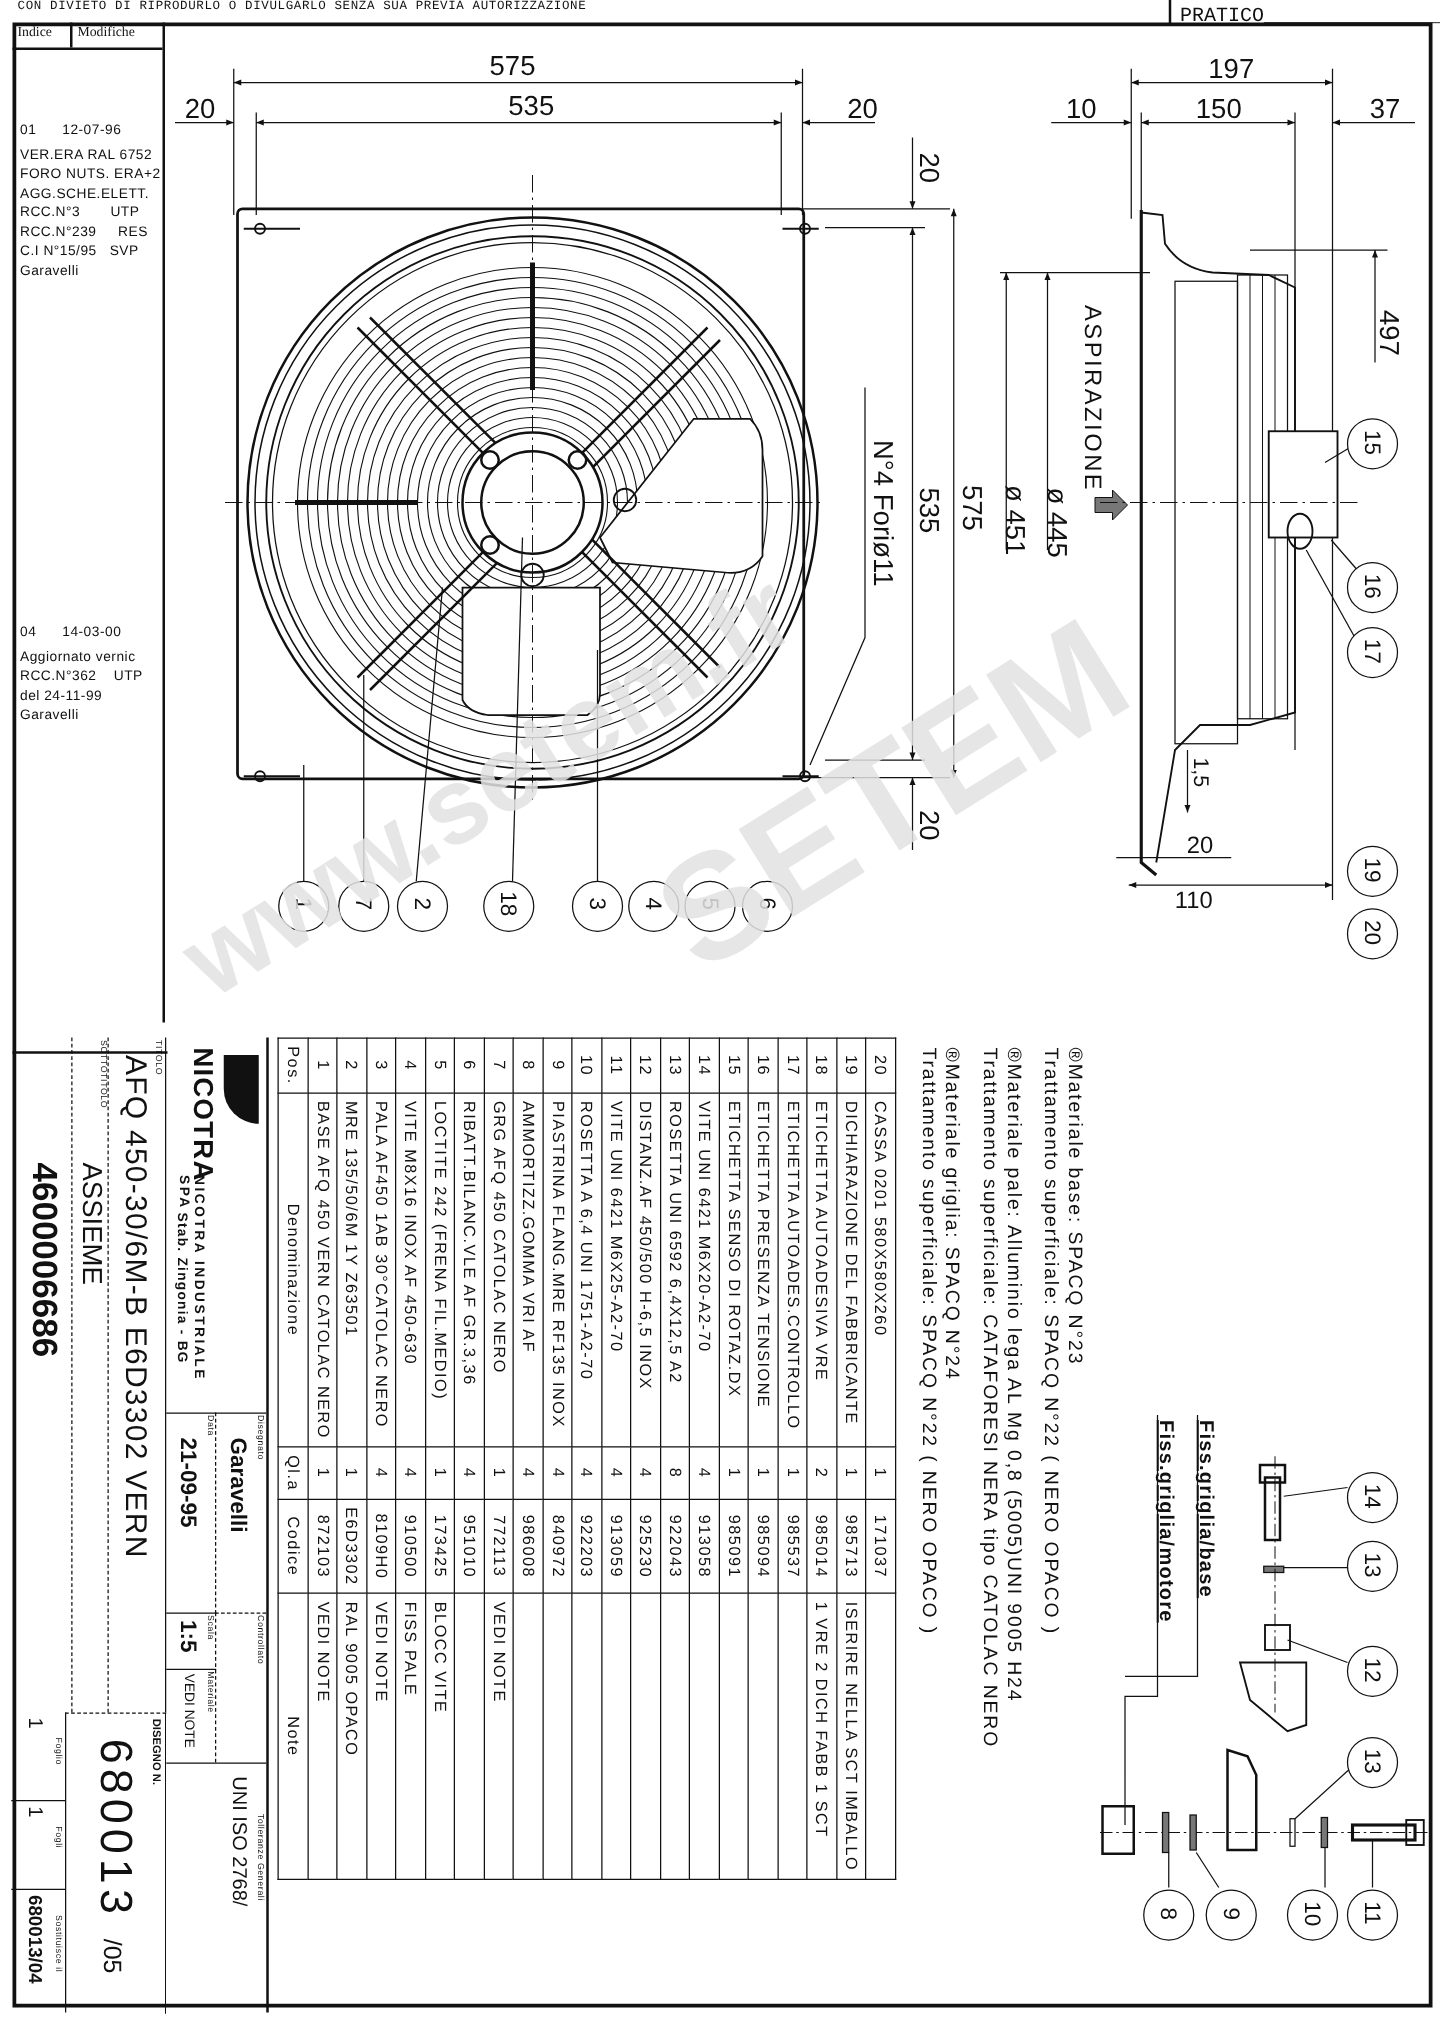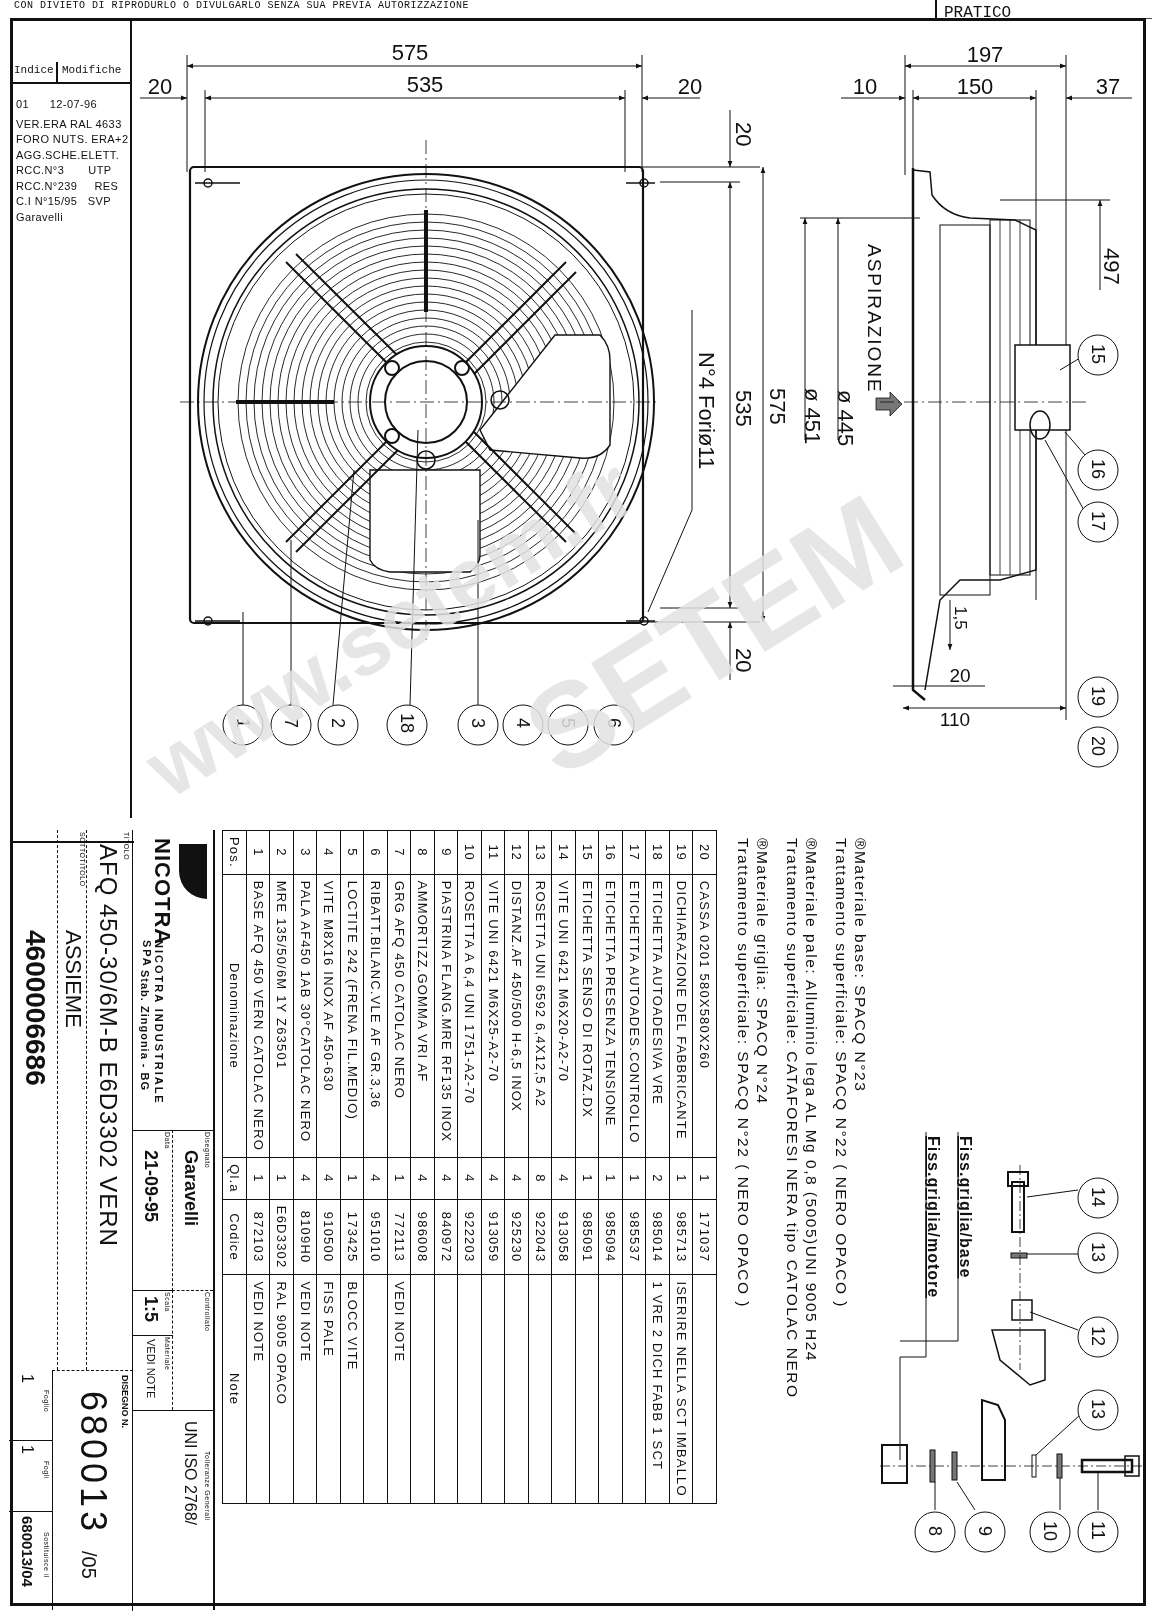--- a/index.html
+++ b/index.html
@@ -3,21 +3,21 @@
 <meta charset="utf-8">
 <style>
   html,body{margin:0;padding:0;background:#fff;}
   body{width:1152px;height:1618px;position:relative;overflow:hidden;font-family:"Liberation Mono","DejaVu Sans Mono",monospace;color:#111;}
   .abs{position:absolute;}
   .topnote{left:14px;top:0px;font-size:10px;letter-spacing:0.5px;white-space:nowrap;}
   .pratico{left:944px;top:4px;font-size:16px;white-space:nowrap;}
   .frame{left:10px;top:18px;width:1136px;height:1588px;border:3px solid #111;box-sizing:border-box;}
   .pratico-box{left:935px;top:0;width:211px;height:20px;border-left:2px solid #111;}
   .revcol{left:10px;top:18px;width:122px;height:800px;border-right:2px solid #111;box-sizing:border-box;}
-  .revhead{display:flex;border-bottom:2px solid #111;height:20px;font-size:11px;font-family:Liberation Mono, monospace;margin-top:44px;}
+  .revhead{display:flex;border-bottom:2px solid #111;height:20px;font-size:11px;font-family:Liberation Serif, serif;}
   .revhead span{display:block;padding:2px 4px;}
   .revhead .h1{width:38px;border-right:2px solid #111;}
   .rev{position:absolute;left:6px;font-size:11px;line-height:15.5px;white-space:pre;font-family:"Liberation Sans",sans-serif;letter-spacing:0.4px;}
   .rev .rh{display:block;margin-bottom:4px;}
   svg{position:absolute;left:0;top:0;}
   .dim{font-family:"Liberation Sans",sans-serif;font-size:22px;fill:#111;}
   .lbl{font-family:"Liberation Sans",sans-serif;fill:#111;}
   
   .rot{position:absolute;transform-origin:0 0;transform:rotate(90deg);}
   .bom{font-family:"Liberation Sans",sans-serif;font-size:13px;letter-spacing:1.2px;border-collapse:collapse;}
@@ -41,26 +41,32 @@
 </div>
 
 <div class="abs frame"></div>
 
 <div class="abs revcol">
   <div class="revhead">
     <span class="h1">Indice</span>
     <span>Modifiche</span>
   </div>
   <div class="rev" style="top:48px">
-    <span class="rh"><span>01</span>      <span>12-07-96</span></span><span>VER.ERA RAL 4633</span>
+    <span class="rh"><span>01</span>      <span>12-07-96</span></span><span>VER.ERA RAL 6752</span>
 <span>FORO NUTS. ERA+2</span>
 <span>AGG.SCHE.ELETT.</span>
 <span>RCC.N°3       UTP</span>
 <span>RCC.N°239     RES</span>
 <span>C.I N°15/95   SVP</span>
+<span>Garavelli</span>
+  </div>
+  <div class="rev" style="top:450px">
+    <span class="rh"><span>04</span>      <span>14-03-00</span></span><span>Aggiornato vernic</span>
+<span>RCC.N°362    UTP</span>
+<span>del 24-11-99</span>
 <span>Garavelli</span>
   </div>
 </div>
 
 <svg width="1152" height="1618" viewBox="0 0 1152 1618">
   <defs>
     <marker id="ar" viewBox="0 0 10 10" refX="10" refY="5" markerWidth="8" markerHeight="6" orient="auto-start-reverse">
       <path d="M0,1 L10,5 L0,9 z" fill="#111"></path>
     </marker>
   </defs>

